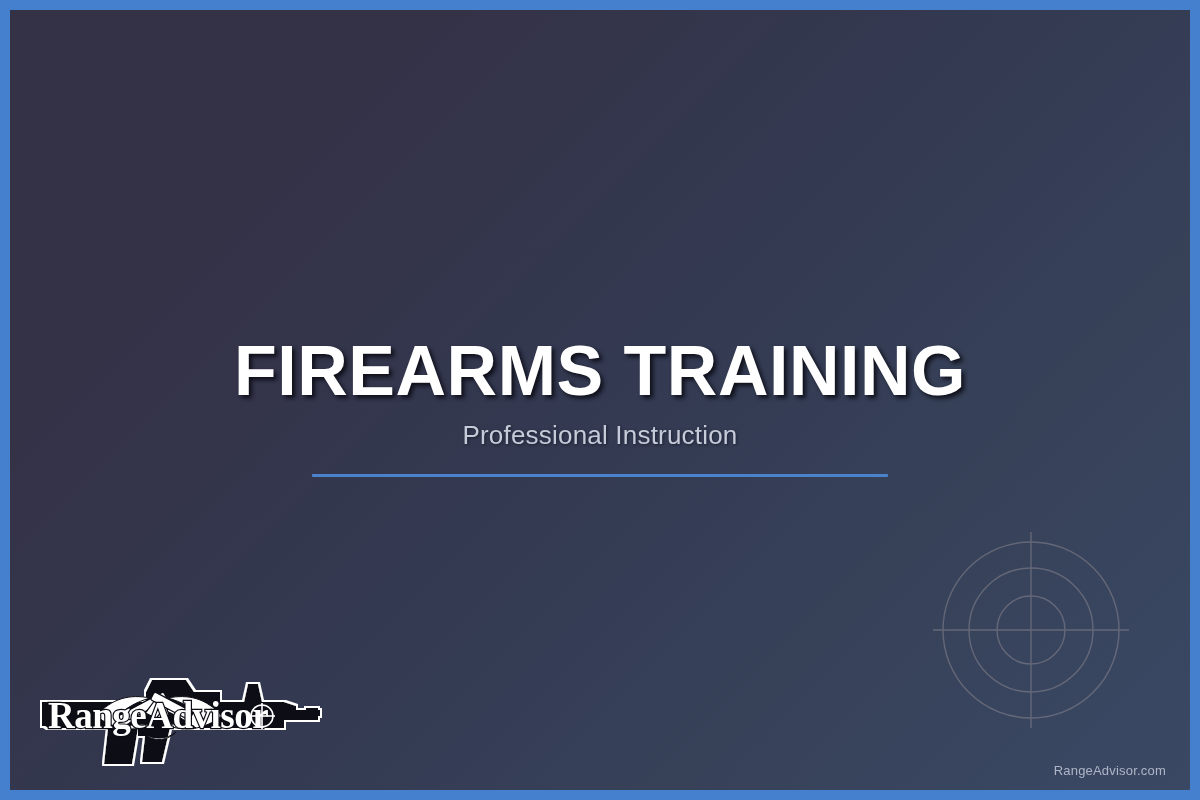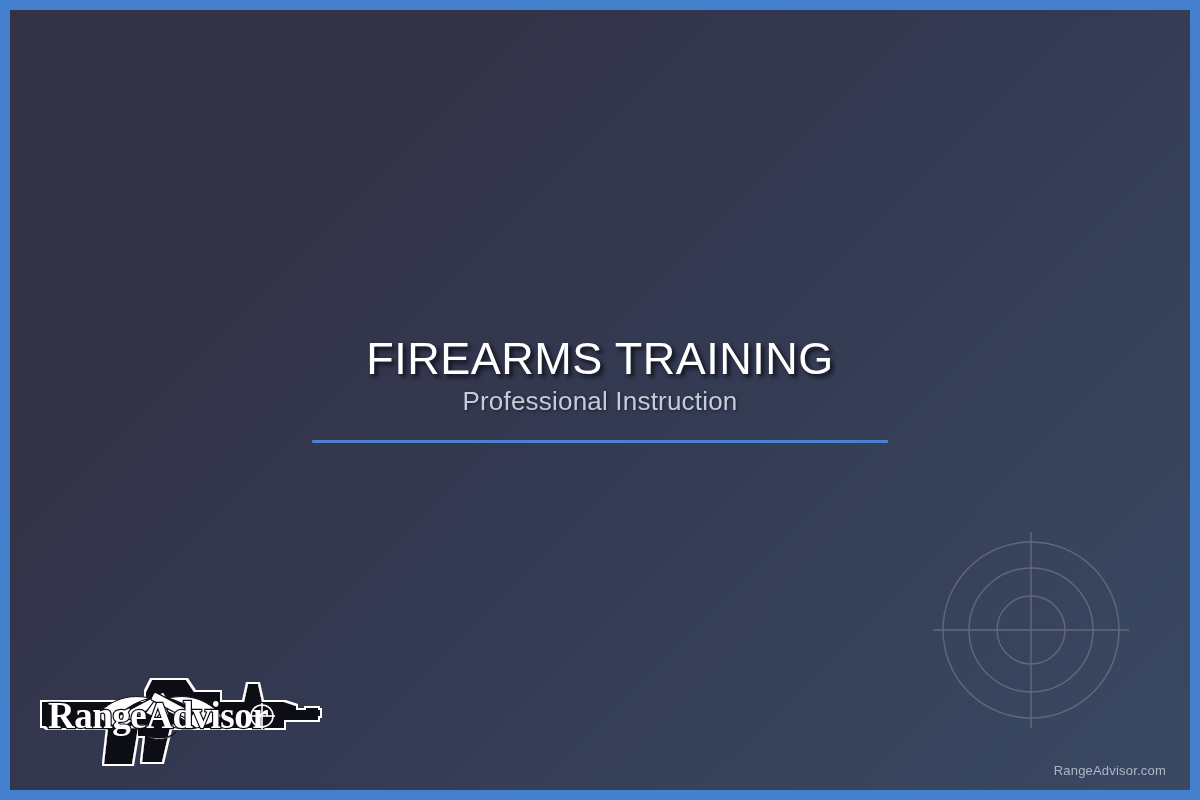--- a/index.html
+++ b/index.html
@@ -37,31 +37,31 @@
   
   #title-block {
     position: absolute;
     left: 0;
     right: 0;
     top: 325px;
     text-align: center;
   }
 
   #main-title {
-    font-size: 45px;
-    font-weight: normal;
+    font-size: 70px;
+    font-weight: bold;
     letter-spacing: 0.5px;
     color: #ffffff;
     line-height: 1.05;
     text-shadow: 3px 3px 4px rgba(8,8,16,0.85);
     white-space: nowrap;
   }
 
   #subtitle {
-    margin-top: 4px;
+    margin-top: 11px;
     font-size: 26px;
     font-weight: normal;
     color: #c6cbd9;
     letter-spacing: 0.2px;
     text-shadow: 1px 1px 3px rgba(10,10,20,0.55);
     white-space: nowrap;
   }
 
   #accent-rule {
     width: 576px;

